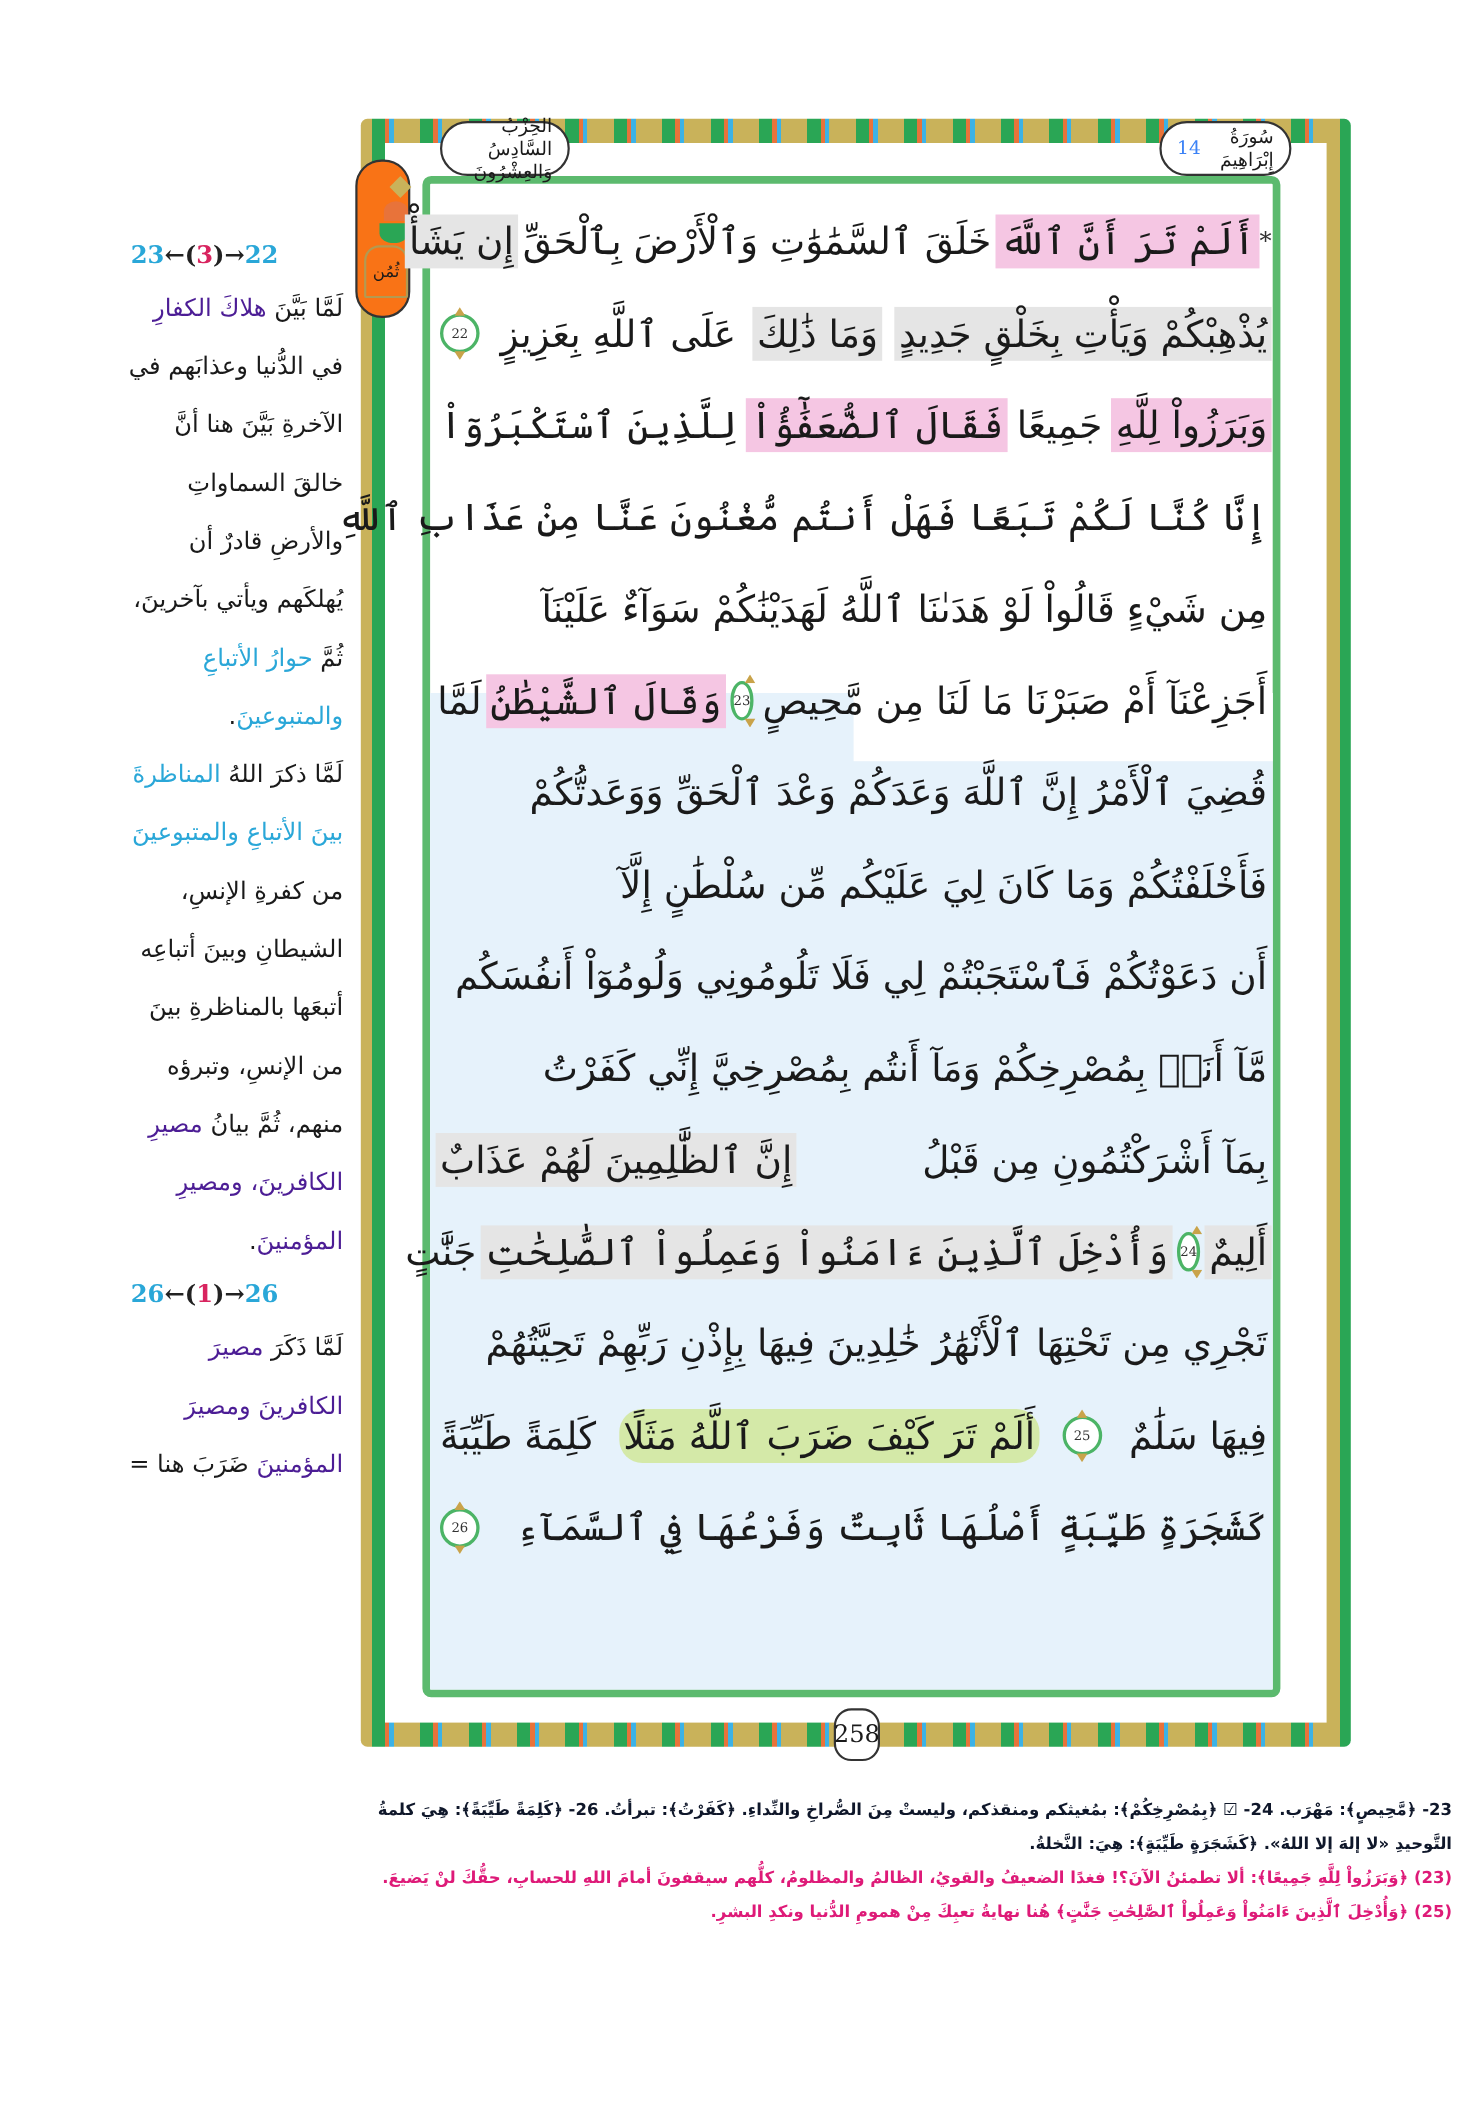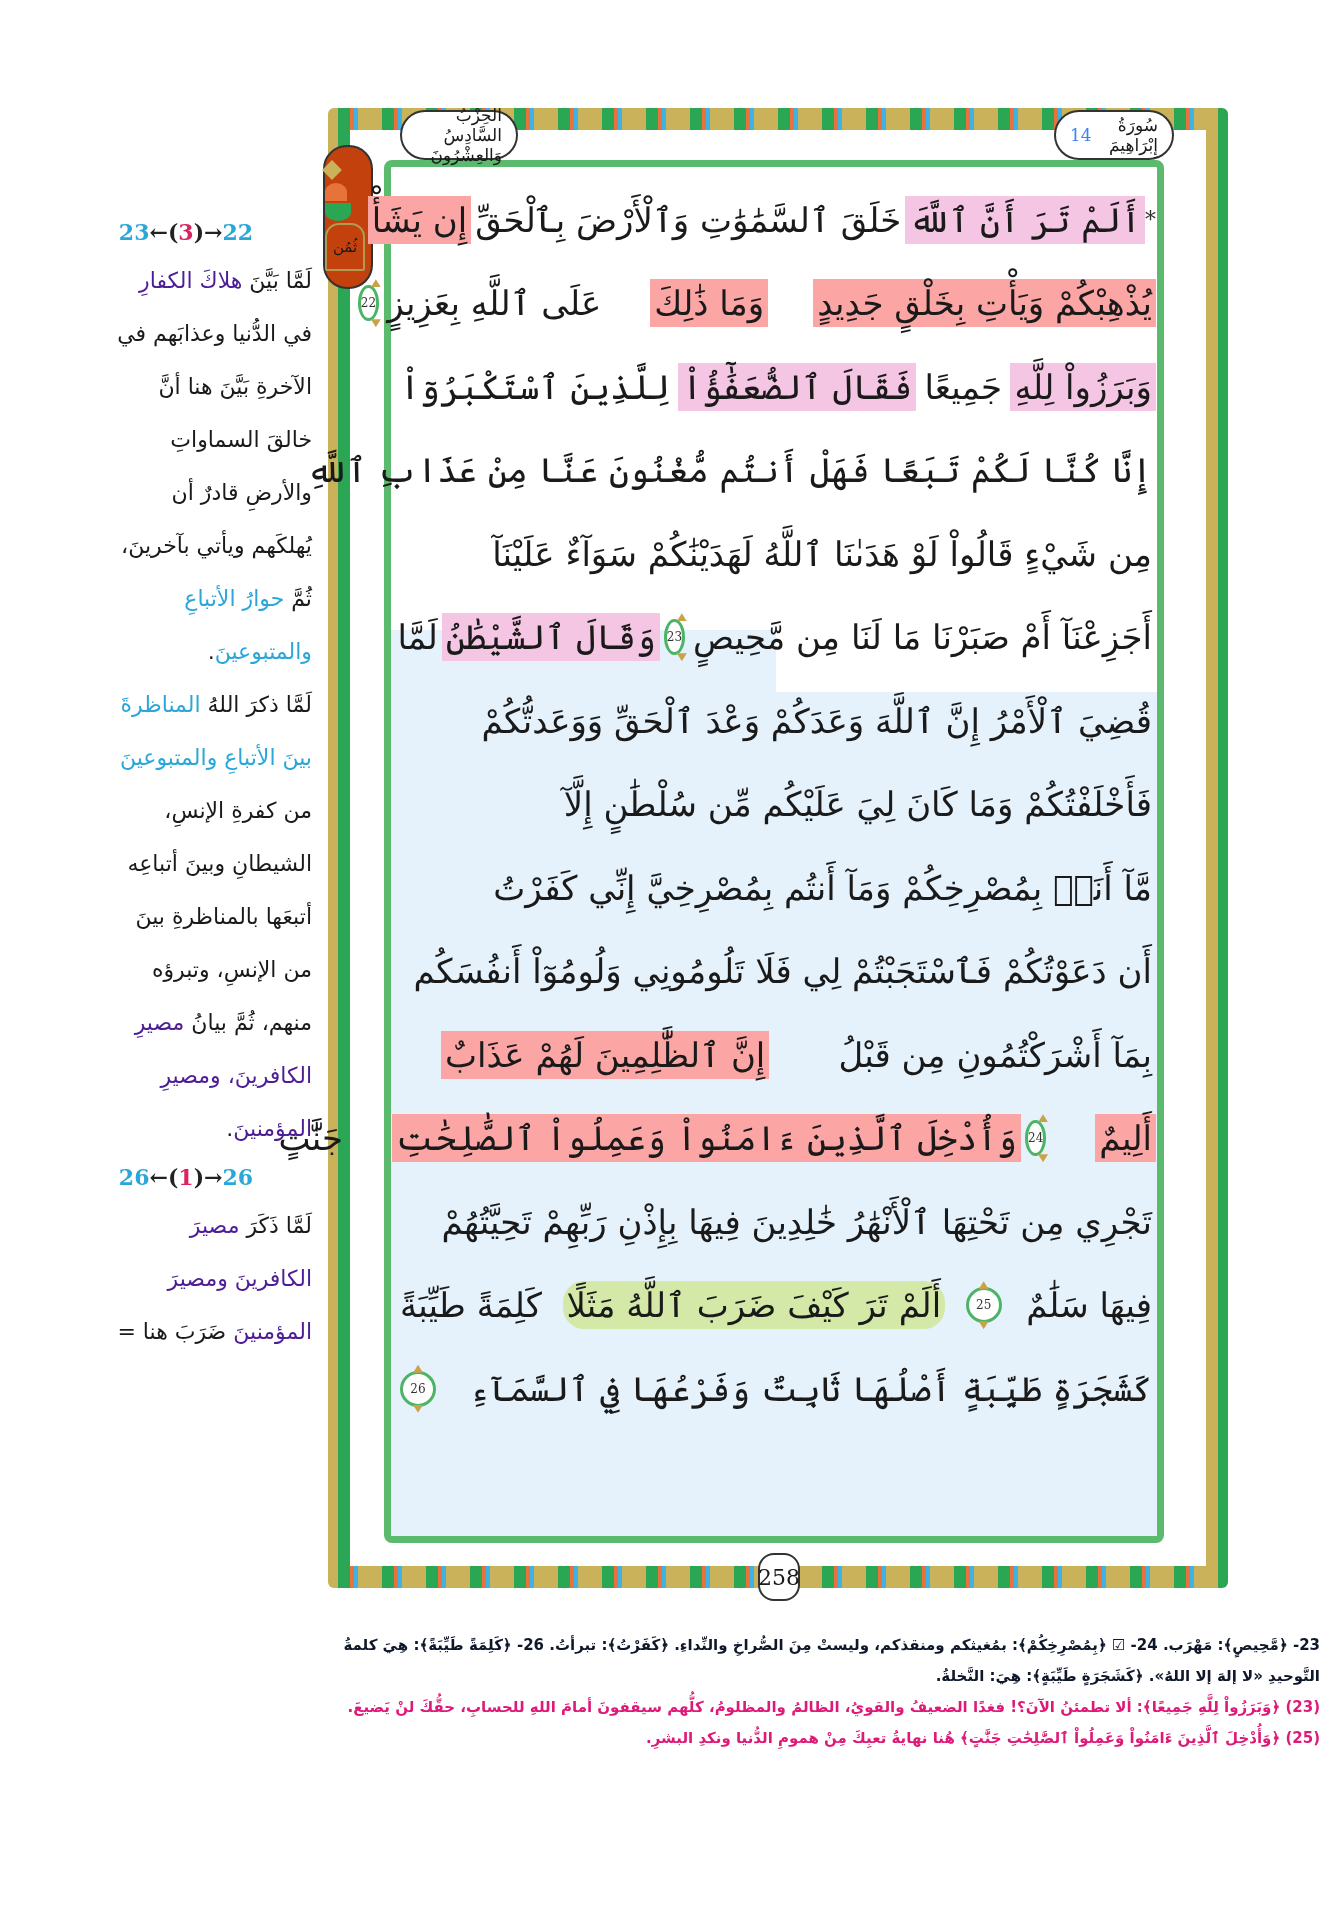--- a/index.html
+++ b/index.html
@@ -33,22 +33,22 @@
     position:absolute; top:110px; height:50px; padding:0 14px; box-sizing:border-box;
     border:2px solid #333; border-radius:25px; background:#fff;
     display:flex; align-items:center; justify-content:center; gap:6px;
     font-family:"DejaVu Serif", serif; font-size:17px; direction:rtl;
   }
   .hdr-pill.left { left:400px; width:118px; }
   .hdr-pill.right { left:1054px; width:120px; }
   .hdr-pill .num { color:#3b82f6; }
   .rub-box {
     position:absolute; left:323px; top:145px; width:50px; height:144px;
-    border:2px solid #333; border-radius:24px; background:#c2410c; box-sizing:border-box;
-    display:flex; flex-direction:column; align-items:flex-start; justify-content:flex-end; padding-bottom:16px;
+    border:2px solid #333; border-radius:24px; background:#f97316; box-sizing:border-box;
+    display:flex; flex-direction:column; align-items:flex-end; justify-content:flex-end; padding-bottom:16px;
   }
   .rub-ornament { width:14px; height:14px; background:#c9b25a; transform:rotate(45deg); margin-bottom:6px; }
   .rub-ornament2 { width:22px; height:18px; background:#e8733a; border-radius:50% 50% 0 0; margin-bottom:2px; }
   .rub-ornament3 { width:26px; height:18px; background:#2aa655; border-radius:0 0 50% 50%; margin-bottom:2px; }
   .rub-label {
     width:36px; height:44px; border:2px solid #b29a52; border-radius:14px 14px 2px 2px;
     display:flex; align-items:center; justify-content:center; font-size:15px; direction:rtl;
   }
   .page-num {
     position:absolute; left:758px; top:1553px; width:42px; height:48px;
@@ -57,21 +57,21 @@
     font-family:"DejaVu Serif", serif; font-size:22px;
   }
   
   .quran-lines { position:absolute; left:396px; top:178px; width:760px; }
   .qline {
     height:83.5px; display:flex; flex-direction:row-reverse; align-items:center; justify-content:space-between;
     direction:rtl; font-family:"DejaVu Serif", serif; font-size:34px; white-space:nowrap;
   }
   .seg { padding:4px 4px; }
   .hl-pink { background:#f5c6e3; }
-  .hl-yellow { background:#fca5a5;margin-left:45px; }
+  .hl-yellow { background:#e5e5e5; }
   .hl-green { background:#d4e9a8;border-radius:21px; }
   .ayah-marker {
     display:inline-flex; width:30px; height:30px; border-radius:50%;
     border:3px solid #4cb466; background:#fff; color:#333; font-size:12px;
     align-items:center; justify-content:center; margin:0 4px; position:relative;
   }
   .ayah-marker::before, .ayah-marker::after {
     content:""; position:absolute; left:10px; width:10px; height:8px; background:#c9a34a;
   }
   .ayah-marker::before { top:-9px; clip-path:polygon(50% 0,100% 100%,0 100%); }
@@ -153,24 +153,24 @@
       <span class="seg hl-pink">وَقَالَ ٱلشَّيْطَٰنُ</span>
       <span class="seg">لَمَّا</span>
     </div>
     <div class="qline" style="flex-direction: row;">
       <span class="seg">قُضِيَ ٱلْأَمْرُ إِنَّ ٱللَّهَ وَعَدَكُمْ وَعْدَ ٱلْحَقِّ وَوَعَدتُّكُمْ</span>
     </div>
     <div class="qline" style="flex-direction: row;">
       <span class="seg">فَأَخْلَفْتُكُمْ وَمَا كَانَ لِيَ عَلَيْكُم مِّن سُلْطَٰنٍ إِلَّآ</span>
     </div>
     <div class="qline" style="flex-direction: row;">
+      <span class="seg">أَن دَعَوْتُكُمْ فَٱسْتَجَبْتُمْ لِي فَلَا تَلُومُونِي وَلُومُوٓاْ أَنفُسَكُم</span>
+    </div>
+    <div class="qline" style="flex-direction: row;">
       <span class="seg">مَّآ أَنَا۠ بِمُصْرِخِكُمْ وَمَآ أَنتُم بِمُصْرِخِيَّ إِنِّي كَفَرْتُ</span>
-    </div>
-    <div class="qline" style="flex-direction: row;">
-      <span class="seg">أَن دَعَوْتُكُمْ فَٱسْتَجَبْتُمْ لِي فَلَا تَلُومُونِي وَلُومُوٓاْ أَنفُسَكُم</span>
     </div>
     <div class="qline" style="flex-direction: row;">
       <span class="seg">بِمَآ أَشْرَكْتُمُونِ مِن قَبْلُ</span>
       <span class="seg hl-yellow">إِنَّ ٱلظَّٰلِمِينَ لَهُمْ عَذَابٌ</span>
     </div>
     <div class="qline" style="flex-direction: row;">
       <span class="seg hl-yellow">أَلِيمٌ</span>
       <span class="ayah-marker">24</span>
       <span class="seg hl-yellow">وَأُدْخِلَ ٱلَّذِينَ ءَامَنُواْ وَعَمِلُواْ ٱلصَّٰلِحَٰتِ</span>
       <span class="seg">جَنَّٰتٍ</span>

